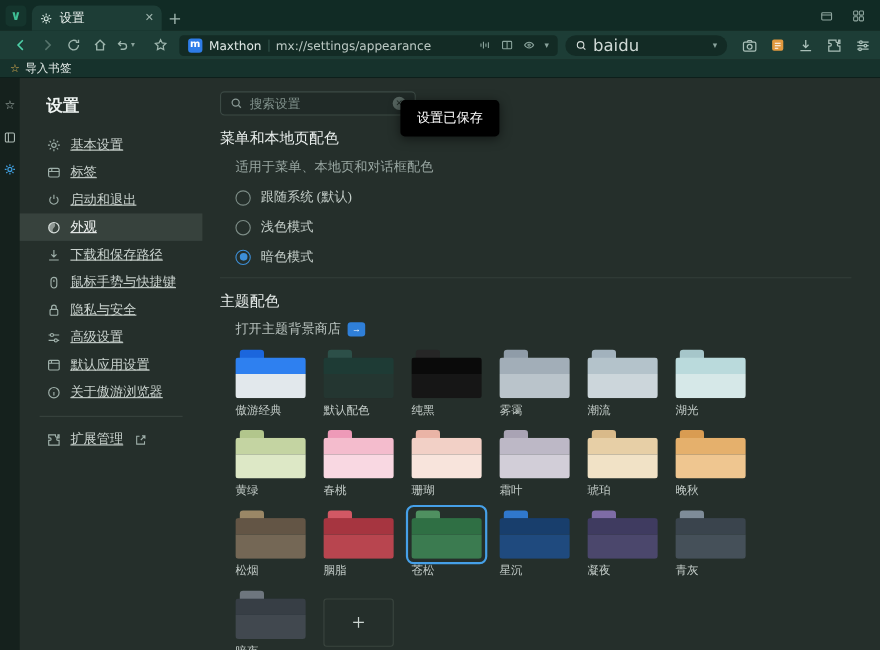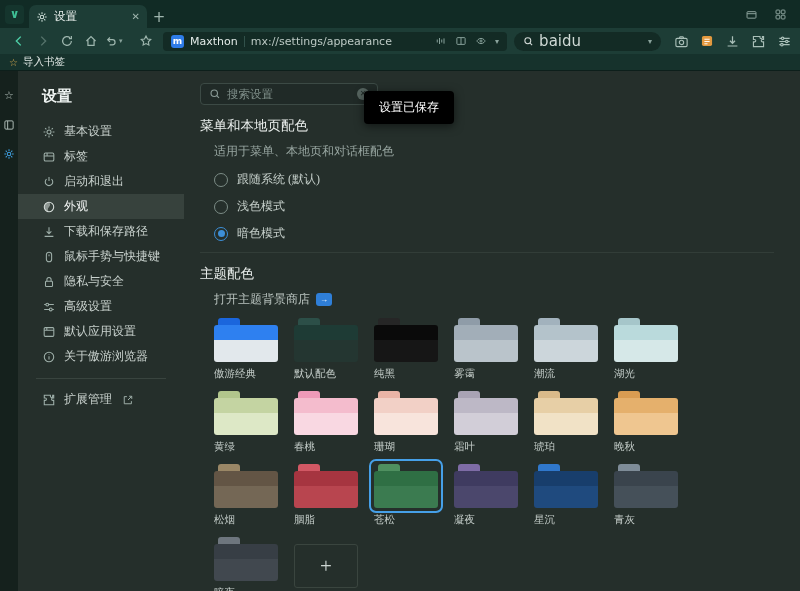--- a/index.html
+++ b/index.html
@@ -43,21 +43,21 @@
 
   
   .main { flex:1; display:flex; min-height:0; }
   .edge-strip { width:18px; background:#15211d; display:flex; flex-direction:column; align-items:center; padding-top:18px; gap:17px; flex-shrink:0; }
   .edge-strip .es-ic { color:#aebbb6; cursor:pointer; font-size:11px; }
   .panel { flex:1; display:flex; background:#252f2b; position:relative; min-width:0; }
 
   
   .sidebar { width:166px; padding-top:14px; flex-shrink:0; }
   .sb-title { font-size:15px; font-weight:600; color:#eef3f1; padding:2px 0 13px 24px; }
-  .sb-item { height:25px; display:flex; align-items:center; gap:8px; padding-left:24px; color:#c9d2ce; font-size:12px; cursor:pointer; white-space:nowrap; }
+  .sb-item { height:25px; display:flex; align-items:center; gap:8px; padding-left:24px; color:#c9d2ce; font-size:12px; cursor:pointer; white-space:nowrap;text-decoration:underline; }
   .sb-item .ic { width:14px; height:14px; color:#9fb0aa; flex-shrink:0; }
   .sb-item.selected { background:#37423d; color:#f2f5f4; }
   .sb-item.selected .ic { color:#d7dedb; }
   .sb-divider { height:1px; background:#39443f; margin:9px 18px 8px 18px; }
   .ext-link-ic { width:12px; height:12px; color:#9fb0aa; margin-left:2px; }
 
   
   .content { flex:1; padding:12px 26px 0 16px; position:relative; overflow:hidden; min-width:0; }
   .content-top { display:flex; align-items:flex-start; justify-content:space-between; margin-bottom:12px; }
   .search-box { width:178px; height:22px; border:1px solid #3c4a45; border-radius:4px; background:#202a27; display:flex; align-items:center; padding:0 8px; gap:6px; }
@@ -508,40 +508,40 @@
                     <div class="sw-tab" style="background: rgb(79, 144, 96);"></div>
                     <div class="sw-body">
                       <div class="sw-top" style="background: rgb(47, 111, 68);"></div>
                       <div class="sw-bottom" style="background: rgb(59, 123, 80);"></div>
                     </div>
                   </div>
                   <div class="sw-label">苍松</div>
                 </div>
               <div class="swatch">
                   <div class="sw-card">
+                    <div class="sw-tab" style="background: rgb(48, 120, 204);"></div>
+                    <div class="sw-body">
+                      <div class="sw-top" style="background: rgb(24, 62, 108);"></div>
+                      <div class="sw-bottom" style="background: rgb(31, 74, 126);"></div>
+                    </div>
+                  </div>
+                  <div class="sw-label">星沉</div>
+                </div>
+              <div class="swatch">
+                  <div class="sw-card">
                     <div class="sw-tab" style="background: rgb(126, 108, 166);"></div>
                     <div class="sw-body">
                       <div class="sw-top" style="background: rgb(63, 59, 96);"></div>
                       <div class="sw-bottom" style="background: rgb(75, 71, 108);"></div>
                     </div>
                   </div>
                   <div class="sw-label">凝夜</div>
                 </div>
               <div class="swatch">
                   <div class="sw-card">
-                    <div class="sw-tab" style="background: rgb(48, 120, 204);"></div>
-                    <div class="sw-body">
-                      <div class="sw-top" style="background: rgb(24, 62, 108);"></div>
-                      <div class="sw-bottom" style="background: rgb(31, 74, 126);"></div>
-                    </div>
-                  </div>
-                  <div class="sw-label">星沉</div>
-                </div>
-              <div class="swatch">
-                  <div class="sw-card">
                     <div class="sw-tab" style="background: rgb(126, 140, 152);"></div>
                     <div class="sw-body">
                       <div class="sw-top" style="background: rgb(58, 68, 77);"></div>
                       <div class="sw-bottom" style="background: rgb(69, 80, 89);"></div>
                     </div>
                   </div>
                   <div class="sw-label">青灰</div>
                 </div>
               <div class="swatch">
                   <div class="sw-card">

